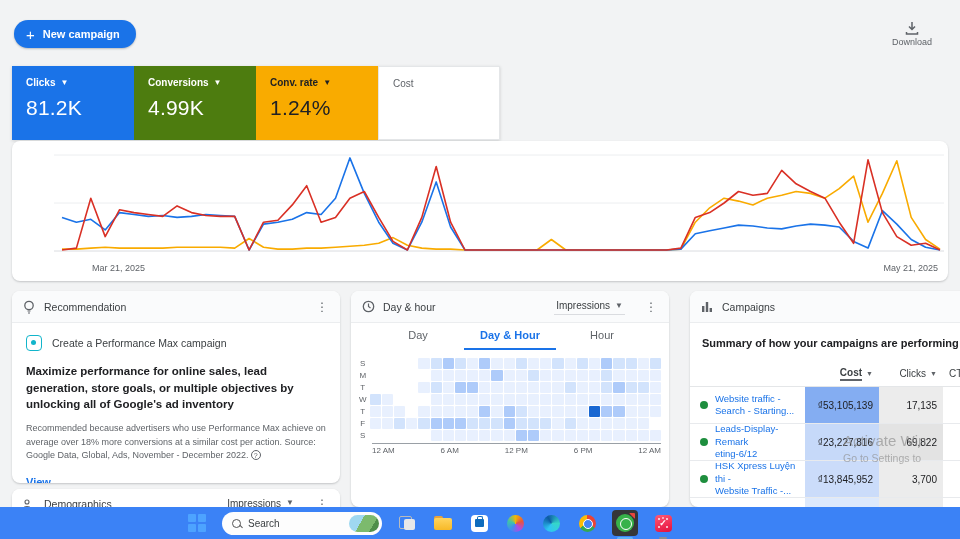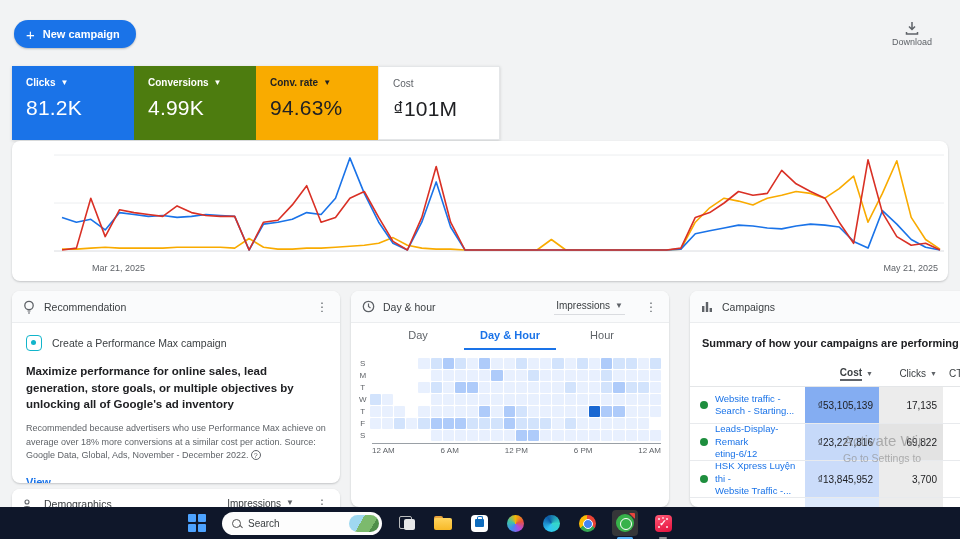--- a/index.html
+++ b/index.html
@@ -106,21 +106,21 @@
   
   .partial-card { left:12px; top:489px; width:328px; height:30px; border-radius:8px 8px 0 0; }
   .partial-card .card-head { height:30px; background:#fff; border-bottom:none; }
   .partial-card .ttl { font-size:10.5px; color:#3c4043; }
   
   .watermark { position:absolute; left:843px; top:432px; color:rgba(140,140,140,.65); pointer-events:none; z-index:5; }
   .watermark .w1 { font-size:15px; }
   .watermark .w2 { font-size:10.5px; margin-top:3px; }
   
   .taskbar {
-    position:absolute; left:0; bottom:0; width:960px; height:32px; background:#0f172a;
+    position:absolute; left:0; bottom:0; width:960px; height:32px; background:#3b82f6;
     display:flex; align-items:center; gap:14px; padding-left:186px; z-index:10;
   }
   .tb-item { position:relative; width:22px; height:22px; display:flex; align-items:center; justify-content:center; cursor:pointer; flex:none; }
   .win-logo { display:grid; grid-template-columns:8px 8px; grid-template-rows:8px 8px; gap:1.5px; }
   .win-logo span { background:#4da3ff; border-radius:1px; }
   .search-pill {
     width:160px; height:23px; background:#fdfdfd; border-radius:12px; display:flex; align-items:center;
     padding:0 3px 0 10px; gap:7px; color:#444; cursor:text; flex:none;
   }
   .search-pill .mag { width:9px; height:9px; border:1.4px solid #555; border-radius:50%; position:relative; flex:none; }
@@ -180,27 +180,26 @@
           <span>Conversions</span>
           <span class="caret">▼</span>
         </div>
       <div class="val">4.99K</div>
     </div>
     <div class="sc sc-orange">
       <div class="lab">
           <span>Conv. rate</span>
           <span class="caret">▼</span>
         </div>
-      <div class="val">94.63%</div>
+      <div class="val">1.24%</div>
     </div>
     <div class="sc sc-white">
       <div class="lab">
           <span>Cost</span>
         </div>
-      <div class="val">₫101M</div>
     </div>
   </div>
 
   <div class="chart-card">
     <svg id="perf-svg" width="936" height="140">
         <line x1="42" x2="932" y1="14" y2="14" stroke="#eceef0"></line>
         <line x1="42" x2="932" y1="62" y2="62" stroke="#eceef0"></line>
         <line x1="42" x2="932" y1="110" y2="110" stroke="#dadce0"></line>
         <polyline points="50.0,108.1 64.4,108.1 78.8,107.1 93.2,106.2 107.6,107.1 122.0,107.1 136.4,107.1 150.8,107.1 165.1,106.2 179.5,106.2 193.9,106.2 208.3,106.2 222.7,107.1 237.1,97.5 251.5,106.2 265.9,108.1 280.3,108.1 294.7,107.1 309.1,107.1 323.5,106.2 337.9,105.2 352.3,104.2 366.7,102.3 381.0,96.6 395.4,104.2 409.8,107.1 424.2,108.1 438.6,108.1 453.0,109.0 467.4,109.0 481.8,109.0 496.2,109.0 510.6,109.0 525.0,109.0 539.4,98.5 553.8,109.0 568.2,109.0 582.6,109.0 597.0,109.0 611.3,109.0 625.7,109.0 640.1,109.0 654.5,109.0 668.9,108.1 683.3,81.2 697.7,66.8 712.1,57.2 726.5,60.1 740.9,63.9 755.3,57.2 769.7,54.3 784.1,50.5 798.5,52.4 812.9,57.2 827.2,47.6 841.6,35.1 856.0,81.2 870.4,52.4 884.8,19.8 899.2,76.4 913.6,98.5 928.0,108.1" fill="none" stroke="#f9ab00" stroke-width="1.6" stroke-linejoin="round"></polyline>
         <polyline points="50.0,76.4 64.4,81.2 78.8,78.3 93.2,88.9 107.6,71.6 122.0,73.5 136.4,75.4 150.8,74.5 165.1,76.4 179.5,75.4 193.9,73.5 208.3,74.5 222.7,75.4 237.1,109.0 251.5,83.1 265.9,81.2 280.3,78.3 294.7,71.6 309.1,73.5 323.5,57.2 337.9,16.9 352.3,52.4 366.7,81.2 381.0,102.3 395.4,109.0 409.8,81.2 424.2,40.9 438.6,86.0 453.0,109.0 467.4,109.0 481.8,109.0 496.2,109.0 510.6,109.0 525.0,109.0 539.4,109.0 553.8,109.0 568.2,109.0 582.6,109.0 597.0,109.0 611.3,109.0 625.7,109.0 640.1,109.0 654.5,109.0 668.9,108.1 683.3,92.7 697.7,89.8 712.1,87.0 726.5,84.1 740.9,85.0 755.3,87.0 769.7,87.9 784.1,85.0 798.5,83.1 812.9,84.1 827.2,86.0 841.6,100.4 856.0,107.1 870.4,69.7 884.8,83.1 899.2,98.5 913.6,106.2 928.0,109.0" fill="none" stroke="#1a73e8" stroke-width="1.6" stroke-linejoin="round"></polyline>

